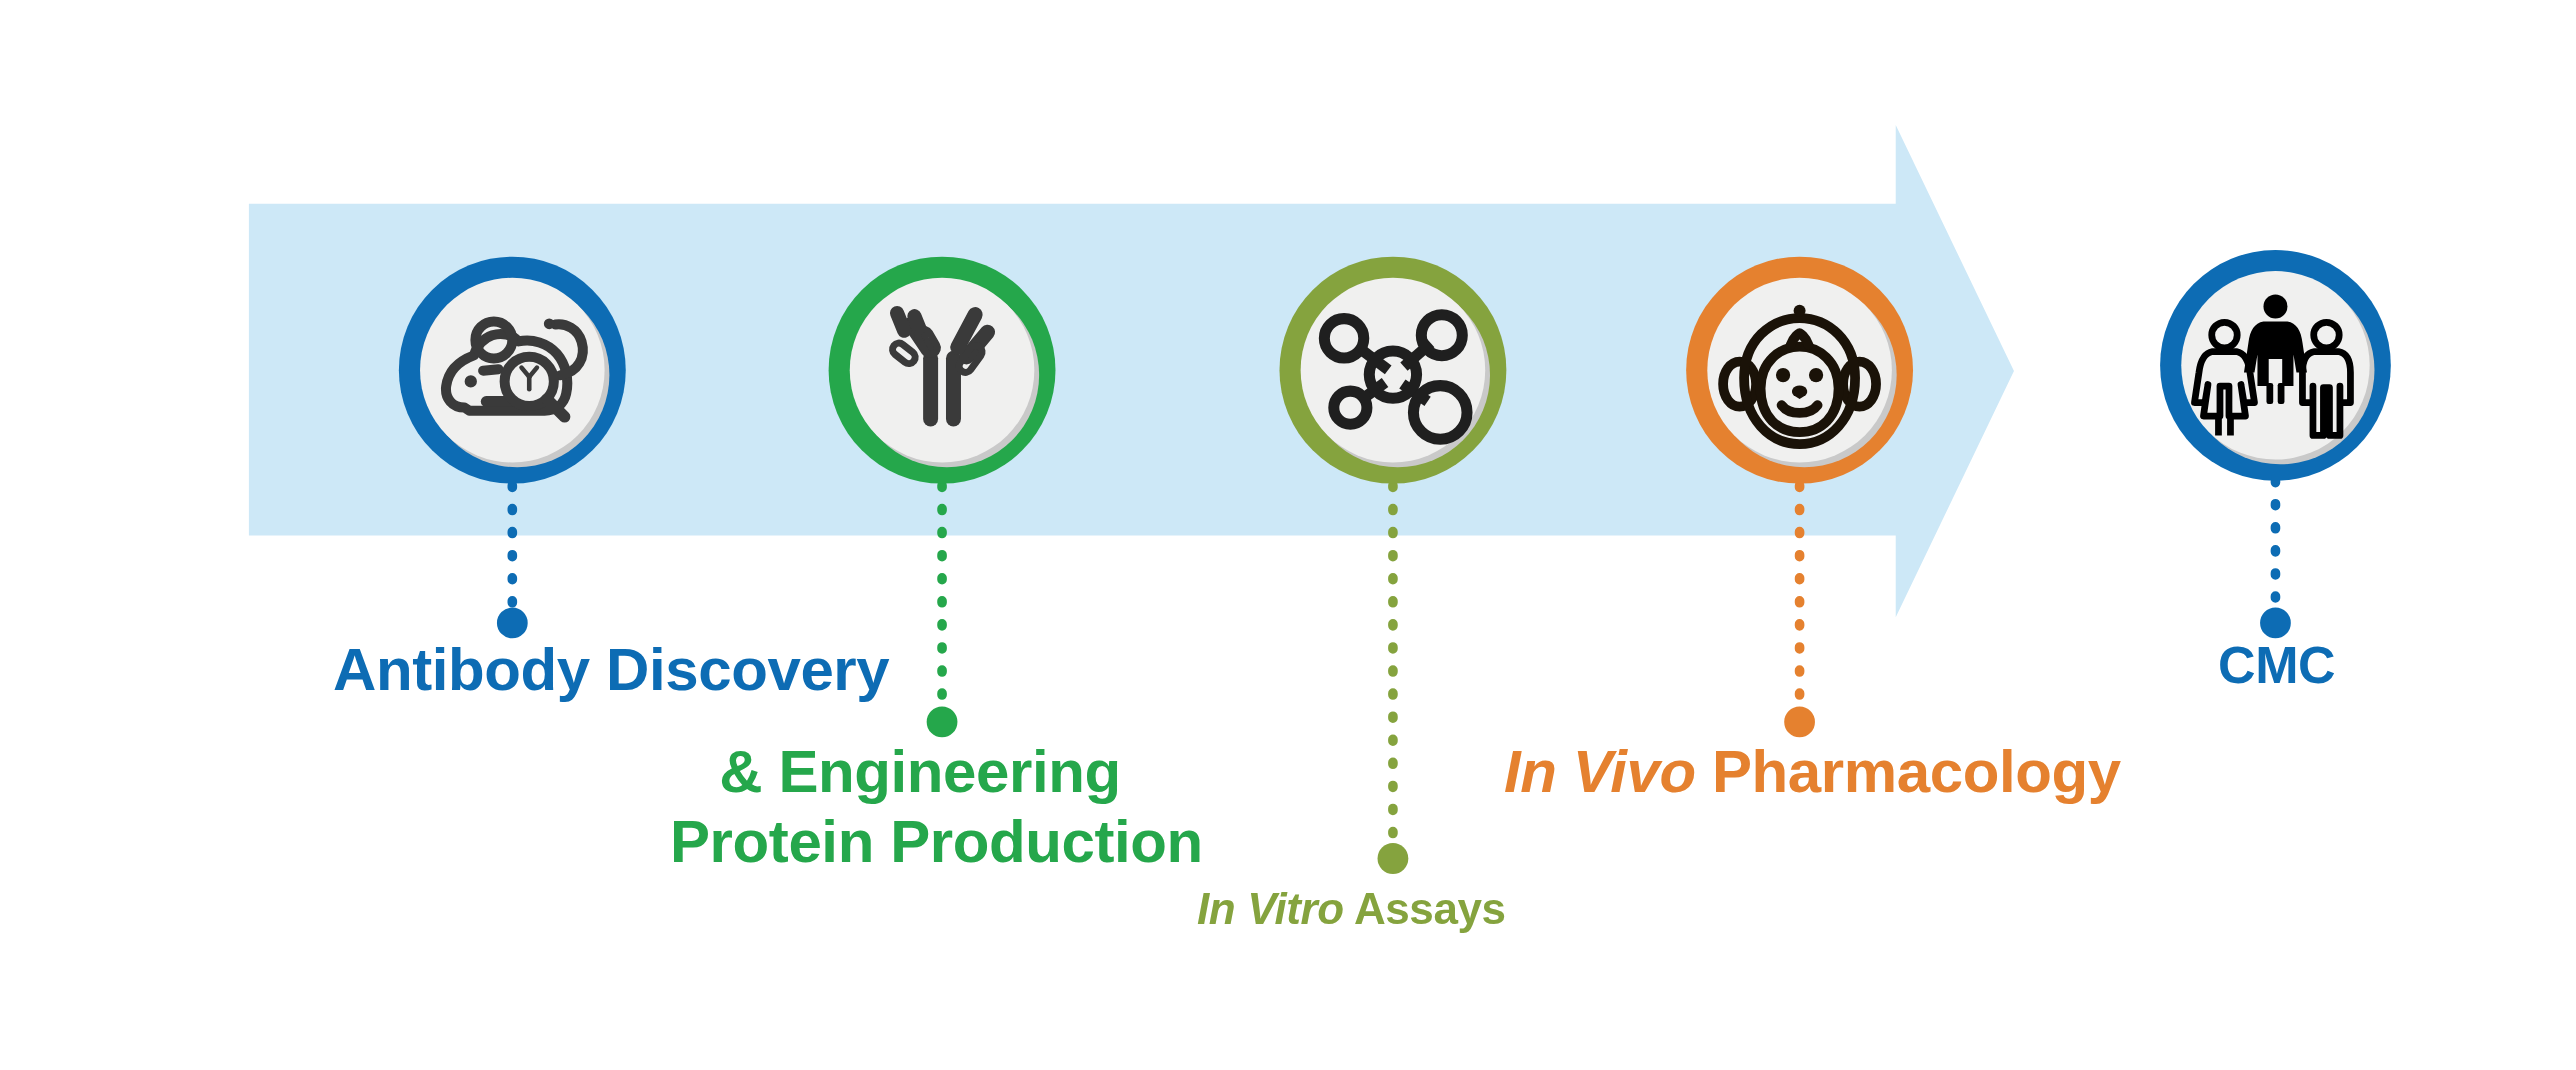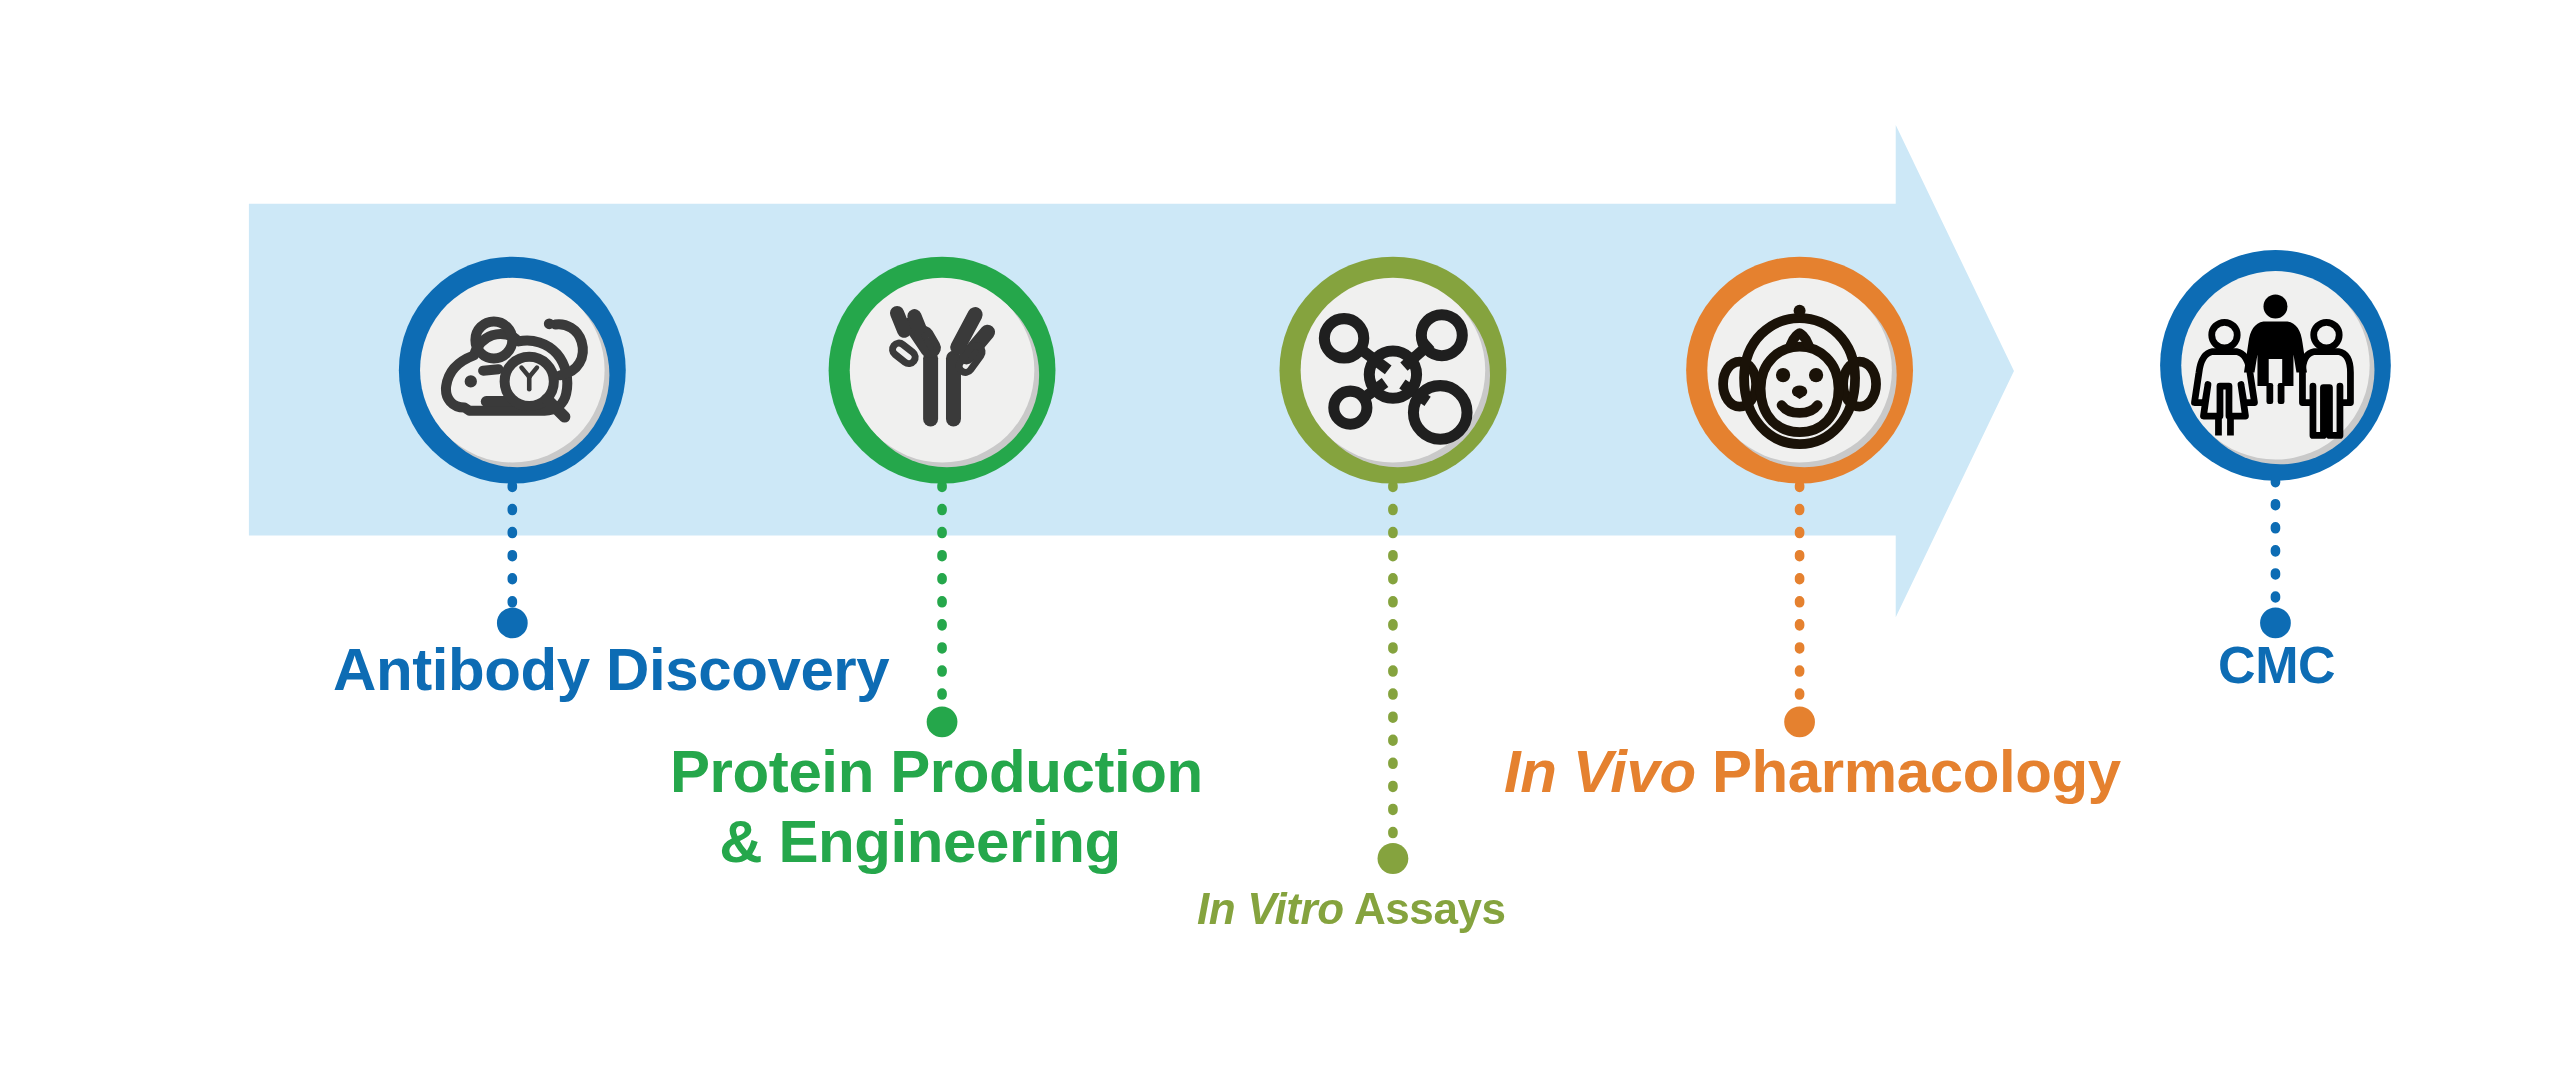--- a/index.html
+++ b/index.html
@@ -252,22 +252,22 @@
       <circle cx="2350" cy="380" r="98" fill="#F0F0EF"></circle>
       <g transform="translate(2350 375) scale(0.78)">
         <use href="#ico-people"></use>
       </g>
     </g>
   </svg>
 
   <div class="stage-label lbl-antibody">Antibody Discovery</div>
 
   <div class="stage-label lbl-protein">
+    <span class="line l2">&amp; Engineering</span>
     <span class="line l1">Protein Production</span>
-    <span class="line l2">&amp; Engineering</span>
   </div>
 
   <div class="stage-label lbl-invitro">
     <span class="em">In Vitro</span><span class="up"> Assays</span>
   </div>
 
   <div class="stage-label lbl-invivo">
     <span class="em">In Vivo</span><span class="up"> Pharmacology</span>
   </div>
 

